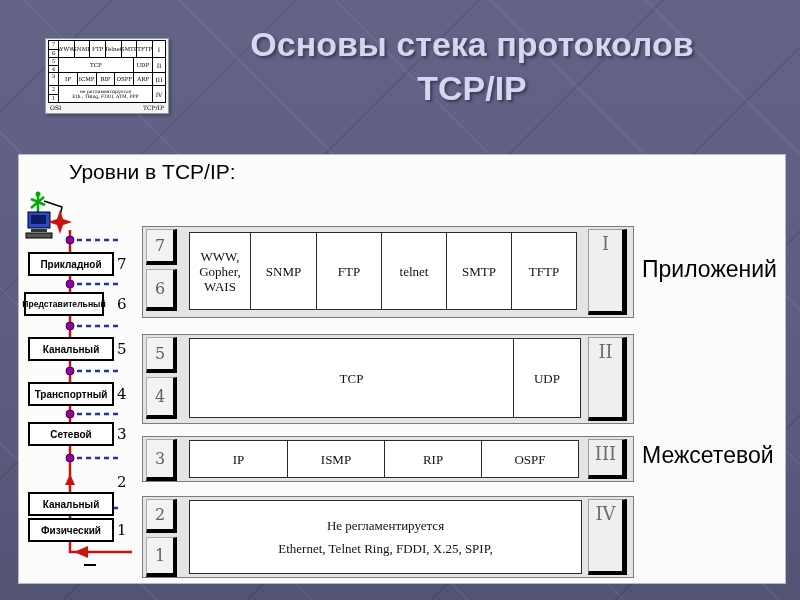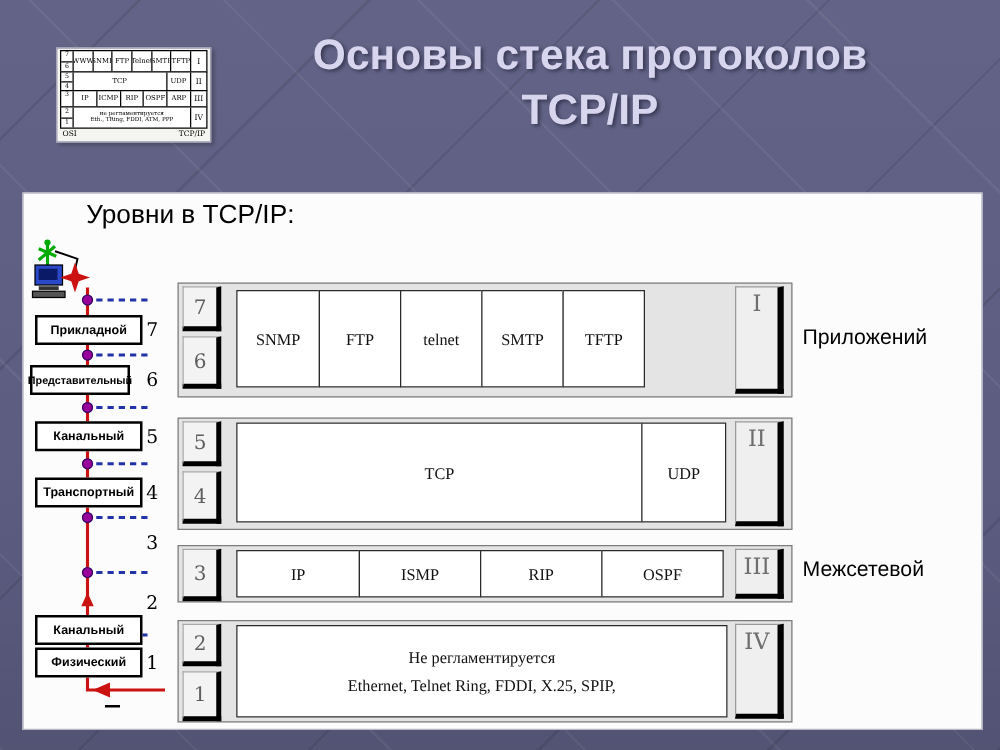--- a/index.html
+++ b/index.html
@@ -50,21 +50,21 @@
     font-size:16px;color:#5e5e5e;z-index:4;}
   .cells{position:absolute;left:190px;display:flex;z-index:4;}
   .cell{background:#fff;border:1px solid #2a2a2a;margin-left:-1px;box-sizing:border-box;
     display:flex;align-items:center;justify-content:center;text-align:center;
     font-family:"Liberation Serif",serif;font-size:13px;color:#111;line-height:15px;padding:1px;}
   .cell.stack{flex-direction:column;gap:8px;}
   .roman-box{position:absolute;left:588px;width:39px;background:#efefef;border:1px solid #9a9a9a;
     border-right:5px solid #000;border-bottom:4px solid #000;box-sizing:border-box;
     display:flex;justify-content:center;align-items:flex-start;padding-top:3px;
     font-family:"DejaVu Serif",serif;font-size:18px;color:#6e6e6e;z-index:4;}
-  .row-label{position:absolute;left:642px;font-size:17px;color:#000;z-index:3;line-height:27px;}
+  .row-label{position:absolute;left:642px;font-size:23px;color:#000;z-index:3;line-height:27px;}
 </style>
 </head>
 <body>
 
 <div class="slide">
 
   <div class="title">
     <div>Основы стека протоколов</div>
     <div>TCP/IP</div>
   </div>
@@ -168,30 +168,32 @@
   </svg>
 
   <div class="osi-box" style="top:252px">Прикладной</div>
   <div class="osi-num" style="top:252px">7</div>
   <div class="osi-box long" style="top:292px;left:24px;width:80px">Представительный</div>
   <div class="osi-num" style="top:292px">6</div>
   <div class="osi-box" style="top:337px">Канальный</div>
   <div class="osi-num" style="top:337px">5</div>
   <div class="osi-box" style="top:382px">Транспортный</div>
   <div class="osi-num" style="top:382px">4</div>
+  <div class="osi-box" style="top:422px">Сетевой</div>
   <div class="osi-num" style="top:422px">3</div>
   <div class="osi-box" style="top:492px">Канальный</div>
   <div class="osi-num" style="top:470px">2</div>
   <div class="osi-box" style="top:518px">Физический</div>
   <div class="osi-num" style="top:518px">1</div>
 
   <div class="row-panel" style="top:226px;height:92px"></div>
   <div class="num-box" style="top:229px;height:36px">7</div>
   <div class="num-box" style="top:269px;height:42px">6</div>
   <div class="cells" style="top:232px">
+    <div class="cell" style="width:62px;height:78px">WWW, Gopher, WAIS</div>
     <div class="cell" style="width:67px;height:78px">SNMP</div>
     <div class="cell" style="width:66px;height:78px">FTP</div>
     <div class="cell" style="width:66px;height:78px">telnet</div>
     <div class="cell" style="width:66px;height:78px">SMTP</div>
     <div class="cell" style="width:66px;height:78px">TFTP</div>
   </div>
   <div class="roman-box" style="top:229px;height:86px">I</div>
   <div class="row-label" style="top:256px">Приложений</div>
 
   <div class="row-panel" style="top:334px;height:90px"></div>

